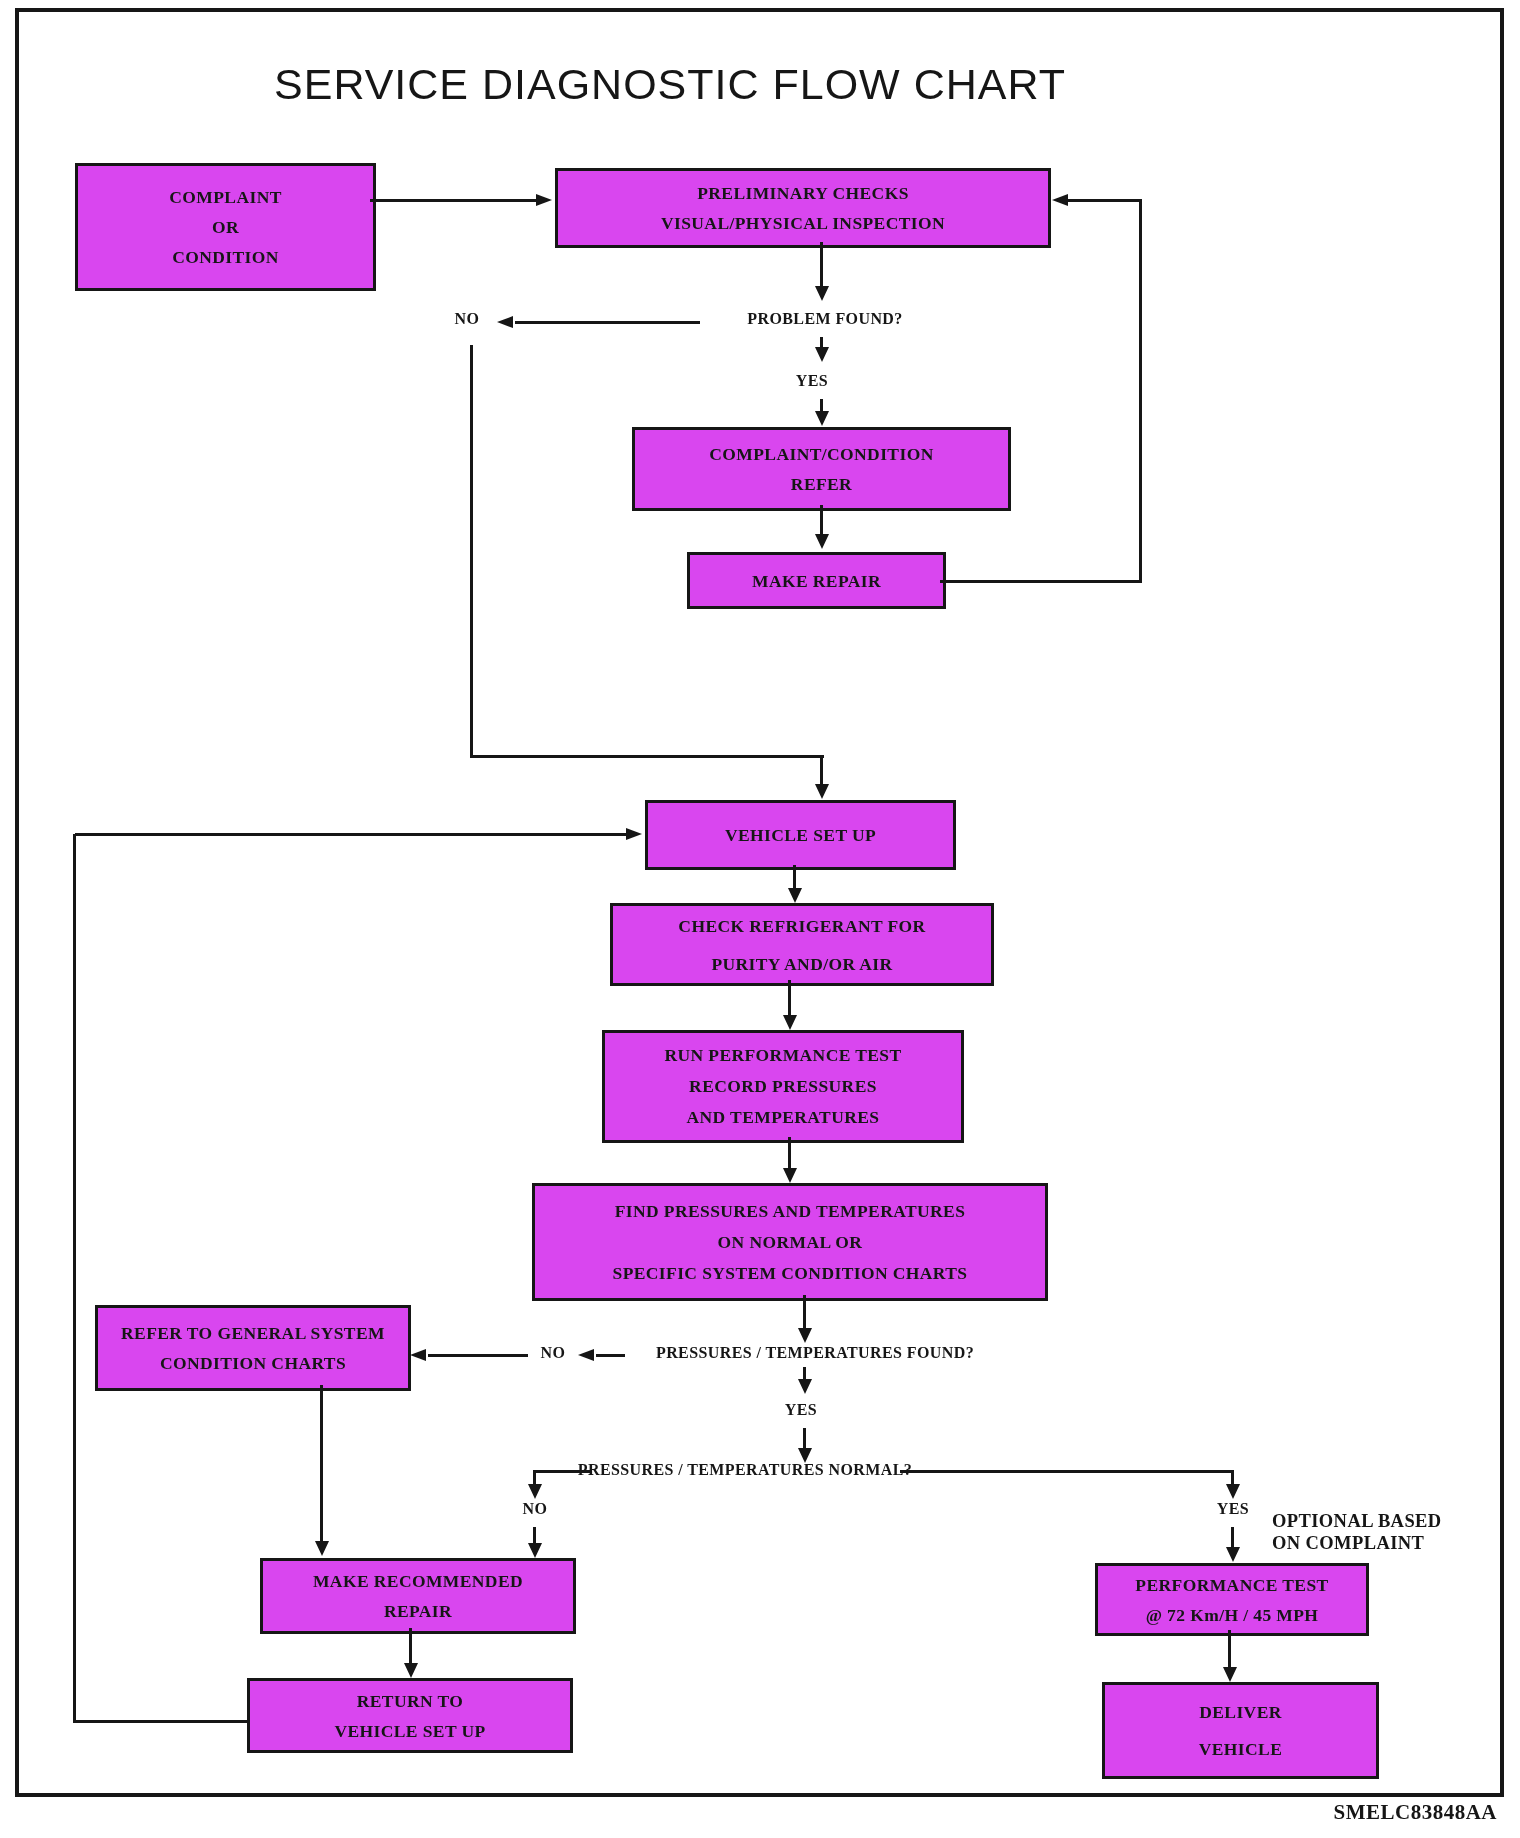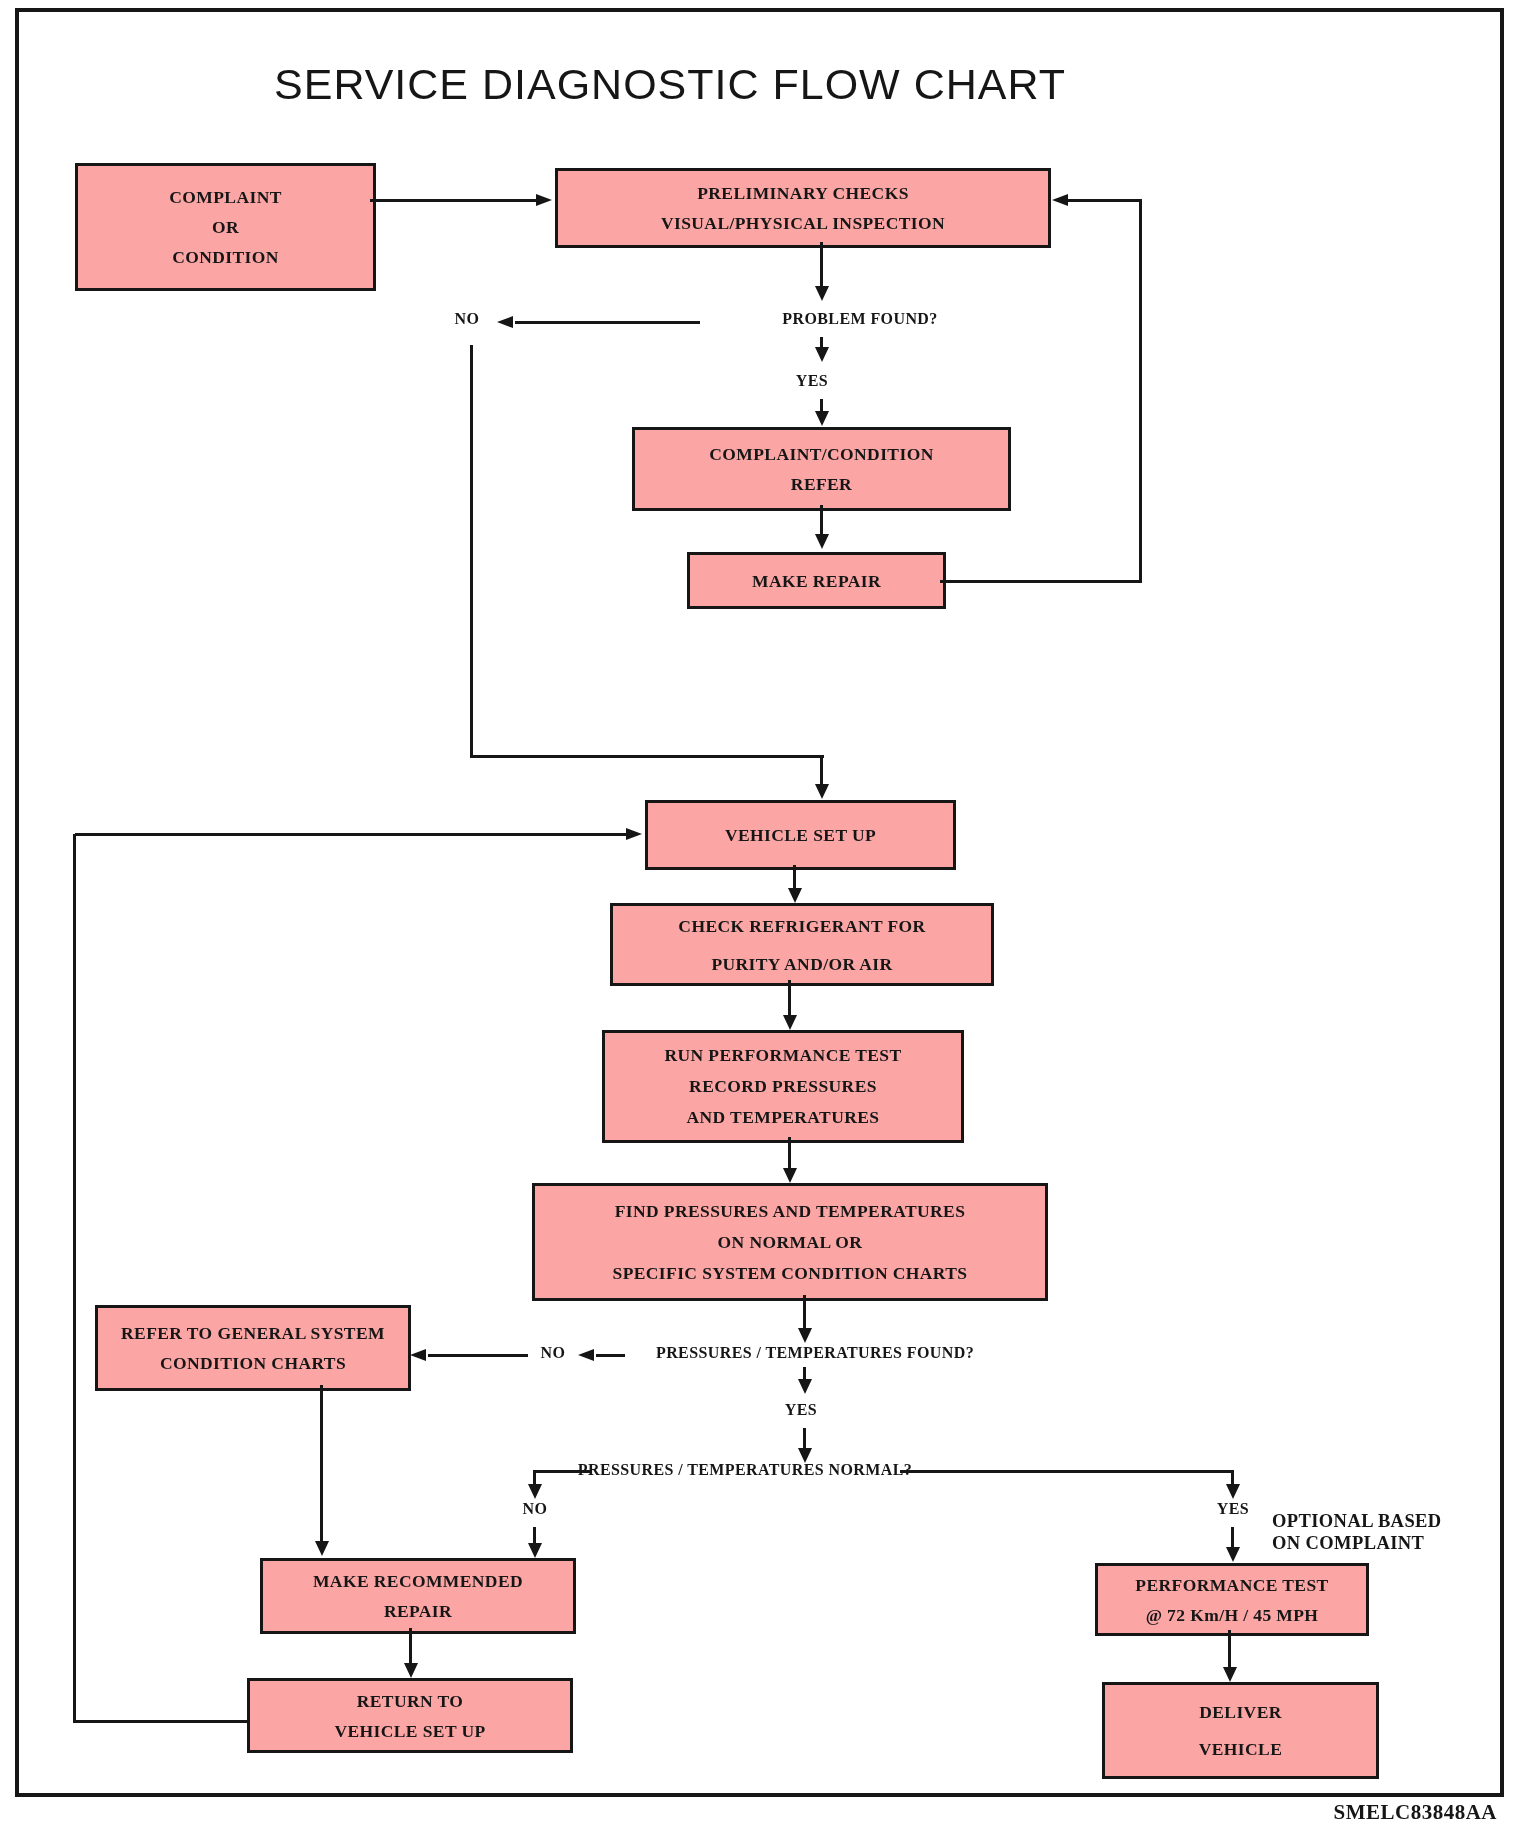--- a/index.html
+++ b/index.html
@@ -2,21 +2,21 @@
 <html><head>
 <meta charset="utf-8">
 <style>
   html,body{margin:0;padding:0;background:#e8e8e8;}
   #canvas{position:relative;width:1520px;height:1838px;background:#ffffff;overflow:hidden;
           font-family:"Liberation Serif", serif;color:#161616;}
   .frame{position:absolute;border:4px solid #161616;}
   .title{position:absolute;font-family:"Liberation Sans", sans-serif;font-size:43px;
          letter-spacing:1px;text-align:center;white-space:nowrap;}
   .box{position:absolute;border:3px solid #161616;display:flex;flex-direction:column;
-       justify-content:center;align-items:center;text-align:center;background:#fca5a5;}
+       justify-content:center;align-items:center;text-align:center;background:#d946ef;}
   .bl{font-size:17.5px;font-weight:700;letter-spacing:.4px;line-height:30px;white-space:nowrap;}
   .box.wide .bl{line-height:31px;}
   .box.roomy .bl{line-height:37px;}
   .lbl{position:absolute;font-size:16px;font-weight:700;letter-spacing:.4px;white-space:nowrap;
        transform:translateX(-50%);}
   .note{position:absolute;font-size:18.5px;font-weight:700;letter-spacing:.4px;line-height:22px;}
   .ln{position:absolute;background:#161616;}
   .ah{position:absolute;width:0;height:0;}
   .ah.down{border-left:7px solid transparent;border-right:7px solid transparent;border-top:15px solid #161616;}
   .ah.left{border-top:6px solid transparent;border-bottom:6px solid transparent;border-right:16px solid #161616;}
@@ -91,21 +91,21 @@
   <div class="box" style="left:1095px;top:1563px;width:268px;height:67px;">
     <div class="bl">PERFORMANCE TEST</div>
     <div class="bl">@ 72 Km/H / 45 MPH</div>
   </div>
 
   <div class="box roomy" style="left:1102px;top:1682px;width:271px;height:91px;">
     <div class="bl">DELIVER</div>
     <div class="bl">VEHICLE</div>
   </div>
 
-  <div class="lbl" style="left:825px;top:310px;margin-left:35px;">PROBLEM FOUND?</div>
+  <div class="lbl" style="left:825px;top:310px;">PROBLEM FOUND?</div>
   <div class="lbl" style="left:467px;top:310px;">NO</div>
   <div class="lbl" style="left:812px;top:372px;">YES</div>
 
   <div class="lbl" style="left:815px;top:1344px;">PRESSURES / TEMPERATURES FOUND?</div>
   <div class="lbl" style="left:553px;top:1344px;">NO</div>
   <div class="lbl" style="left:801px;top:1401px;">YES</div>
 
   <div class="lbl" style="left:745px;top:1461px;">PRESSURES / TEMPERATURES NORMAL?</div>
   <div class="lbl" style="left:535px;top:1500px;">NO</div>
   <div class="lbl" style="left:1233px;top:1500px;">YES</div>

